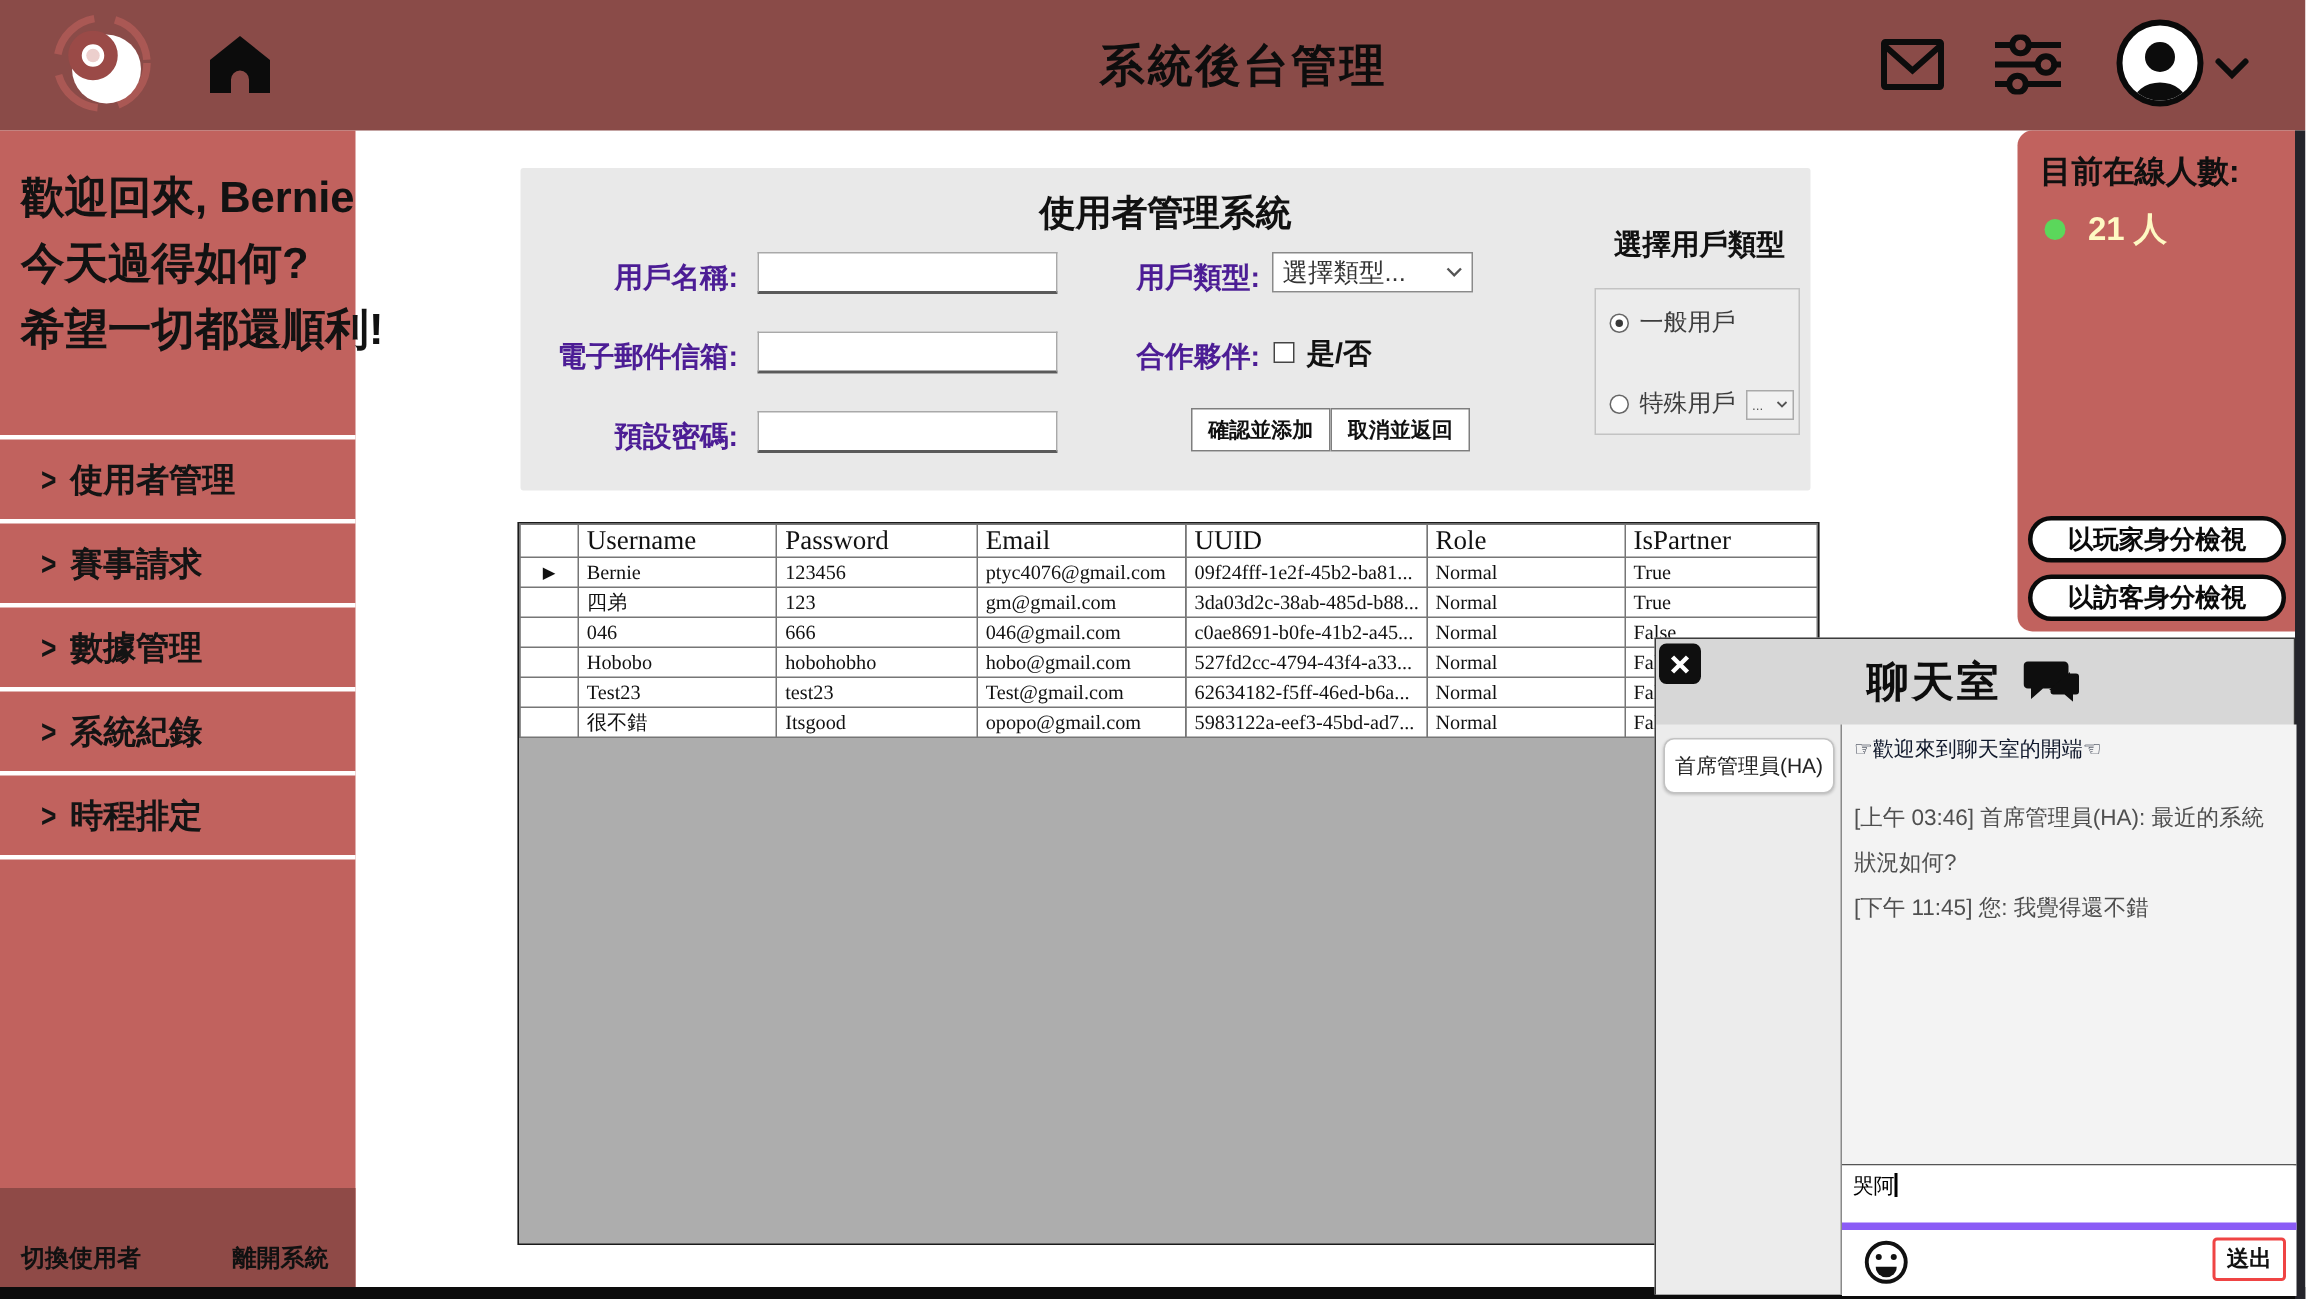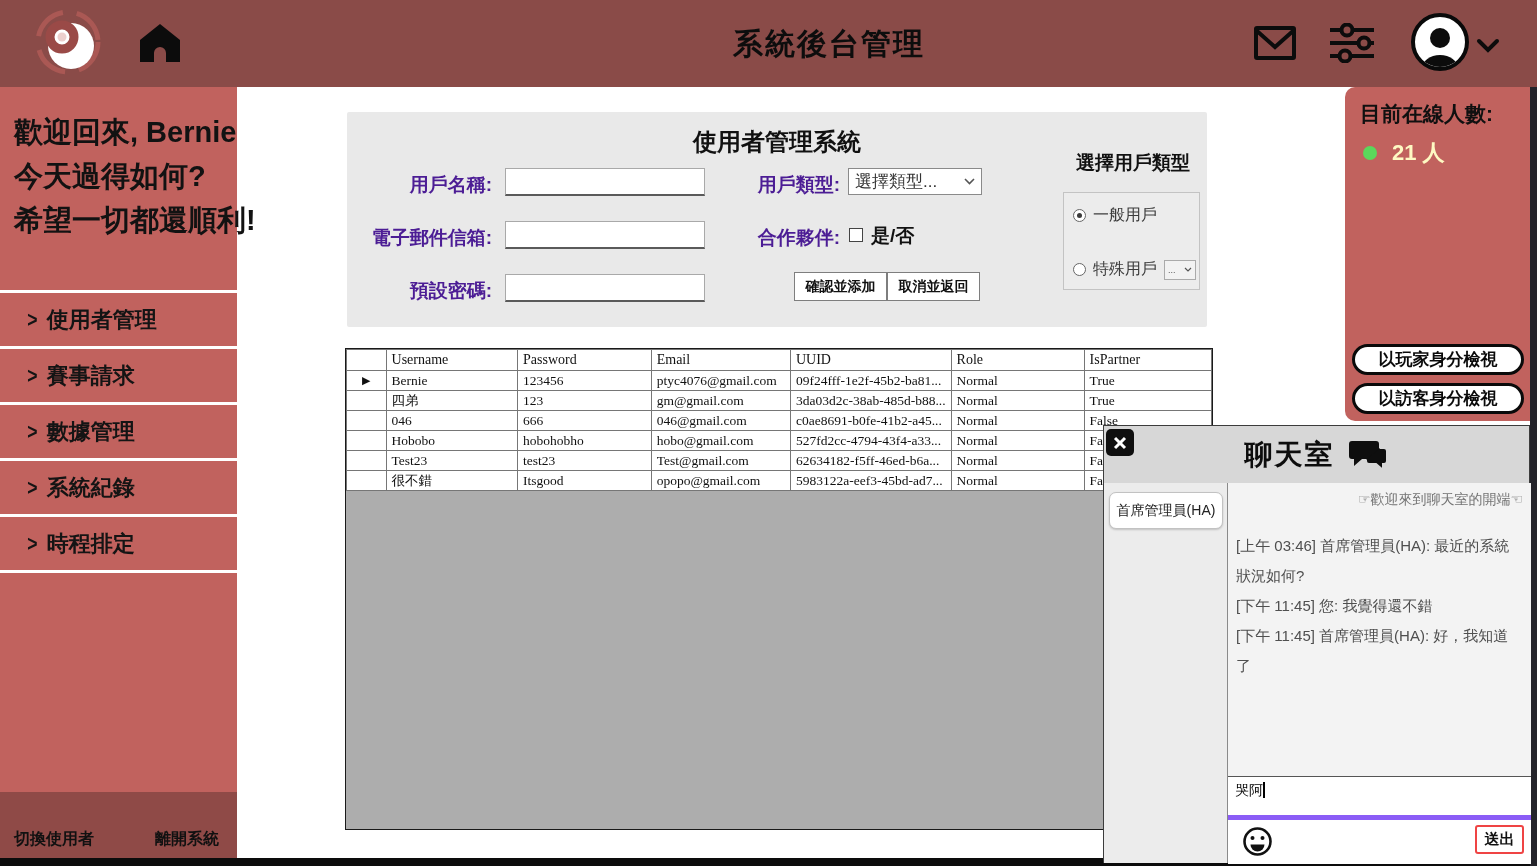--- a/index.html
+++ b/index.html
@@ -47,41 +47,41 @@
   .groupbox{position:absolute;left:716px;top:80px;width:137px;height:98px;background:#ececec;border:1px solid #c3c3c3;}
   .radio-row{position:absolute;left:9px;display:flex;align-items:center;gap:7px;font-size:16px;color:#3c3c3c;cursor:pointer;white-space:nowrap;}
   .radio{width:13px;height:13px;border:1px solid #666;border-radius:50%;background:#fff;position:relative;flex:none;}
   .radio.sel::after{content:"";position:absolute;left:3px;top:3px;width:5px;height:5px;border-radius:50%;background:#3a3a3a;}
   .mini-combo{width:32px;height:20px;background:#f2f2f2;border:1px solid #aaa;display:flex;align-items:center;justify-content:space-between;padding:0 3px;font-size:9px;color:#555;cursor:pointer;}
 
   
   .grid{left:345px;top:348px;width:868px;height:482px;background:var(--grid-empty);border:1px solid #1a1a1a;overflow:hidden;}
   .grid table{border-collapse:collapse;table-layout:fixed;font-family:"Liberation Serif","DejaVu Serif",serif;}
   .grid th,.grid td{border:1px solid #767676;height:20px;padding:0 5px;font-weight:normal;text-align:left;background:#fff;font-size:13.5px;color:#111;white-space:nowrap;overflow:hidden;}
-  .grid th{font-size:14px;height:21px;}
+  .grid th{font-size:18px;height:21px;}
   .grid td.sel-cell{text-align:center;padding:0;font-size:11px;color:#111;}
 
   
   .online{left:1345px;top:87px;width:185px;height:334px;background:var(--sidebar);border-radius:10px 0 0 10px;}
   .online-title{position:absolute;left:15px;top:13px;font-size:21px;font-weight:bold;color:#101010;white-space:nowrap;}
   .online-dot{position:absolute;left:18px;top:59px;width:14px;height:14px;border-radius:50%;background:var(--online-dot);}
   .online-count{position:absolute;left:47px;top:51px;font-size:22px;font-weight:bold;color:#fef9c3;white-space:nowrap;text-align:center;}
   .pill{position:absolute;left:7px;width:172px;height:31px;background:#fff;border:3px solid #0a0a0a;border-radius:16px;display:flex;align-items:center;justify-content:center;font-size:17px;font-weight:bold;color:#0a0a0a;cursor:pointer;white-space:nowrap;}
 
   .right-strip{left:1530px;top:87px;width:7px;height:779px;background:#24242b;}
 
   
   .chat{left:1103px;top:425px;width:427px;height:438px;background:var(--chat-left);border:1px solid #3c3c3c;}
   .chat-header{position:absolute;left:0;top:0;width:100%;height:59px;background:var(--chat-header);border-bottom:1px solid #9a9a9a;display:flex;align-items:center;justify-content:center;gap:14px;}
   .chat-title{font-size:28px;font-weight:bold;color:#0d0d0d;letter-spacing:2px;}
   .chat-close{position:absolute;left:2px;top:3px;width:28px;height:27px;background:#0f0f0f;border-radius:5px;display:flex;align-items:center;justify-content:center;cursor:pointer;z-index:5;}
   .chat-tabs{position:absolute;left:0;top:57px;width:124px;height:380px;background:var(--chat-left);border-right:1px solid #8a8a8a;}
   .chat-tab{position:absolute;left:5px;top:9px;width:114px;height:37px;background:#fff;border:1px solid #c2c2c2;border-radius:7px;box-shadow:0 1px 2px rgba(0,0,0,.18);display:flex;align-items:center;justify-content:center;font-size:14px;color:#222;cursor:pointer;white-space:nowrap;}
   .chat-msgs{position:absolute;left:124px;top:57px;width:303px;height:294px;background:var(--chat-msg-bg);border-bottom:1px solid #555;padding:8px 8px 0 8px;overflow:hidden;}
-  .chat-welcome{text-align:right;font-size:14px;color:#737373;margin-bottom:22px;white-space:nowrap;}
+  .chat-welcome{text-align:left;font-size:14px;color:#0f172a;margin-bottom:22px;white-space:nowrap;}
   .msg{font-size:15px;color:#4f4f4f;line-height:30px;}
   .chat-input{position:absolute;left:124px;top:351px;width:303px;height:43px;background:#fff;border-bottom:5px solid #8b5cf6;padding:5px 7px;font-size:14px;color:#000;cursor:text;}
   .caret{display:inline-block;width:1.5px;height:16px;background:#000;vertical-align:-3px;}
   .chat-bottom{position:absolute;left:124px;top:394px;width:303px;height:44px;background:#fff;}
   .emoji-btn{position:absolute;left:14px;top:6px;width:31px;height:31px;cursor:pointer;}
   .send-btn{position:absolute;right:7px;top:5px;width:49px;height:29px;background:#fff;border:2px solid #ef4444;border-radius:3px;display:flex;align-items:center;justify-content:center;font-size:15px;font-weight:bold;color:#111;cursor:pointer;}
 </style>
 </head>
 <body>
 
@@ -318,21 +318,20 @@
     </svg>
   </div>
   <div class="chat-tabs">
     <div class="chat-tab">首席管理員(HA)</div>
   </div>
   <div class="chat-msgs">
     <div class="chat-welcome">☞歡迎來到聊天室的開端☜</div>
     <div id="chat-message-list">
         <div class="msg">[上午 03:46] 首席管理員(HA): 最近的系統狀況如何?</div>
         <div class="msg">[下午 11:45] 您: 我覺得還不錯</div>
-        <div class="msg">[下午 11:45] 首席管理員(HA): 好，我知道了</div>
       </div>
   </div>
   <div class="chat-input"><span>哭阿</span><span class="caret"></span></div>
   <div class="chat-bottom">
     <div class="emoji-btn">
       <svg width="31" height="31" viewBox="0 0 31 31">
         <circle cx="15.5" cy="15.5" r="13" fill="none" stroke="#111" stroke-width="2.6"></circle>
         <circle cx="10.5" cy="12" r="2" fill="#111"></circle>
         <circle cx="20.5" cy="12" r="2" fill="#111"></circle>
         <path d="M8.5 18.5 a7 7 0 0 0 14 0 z" fill="#111"></path>

